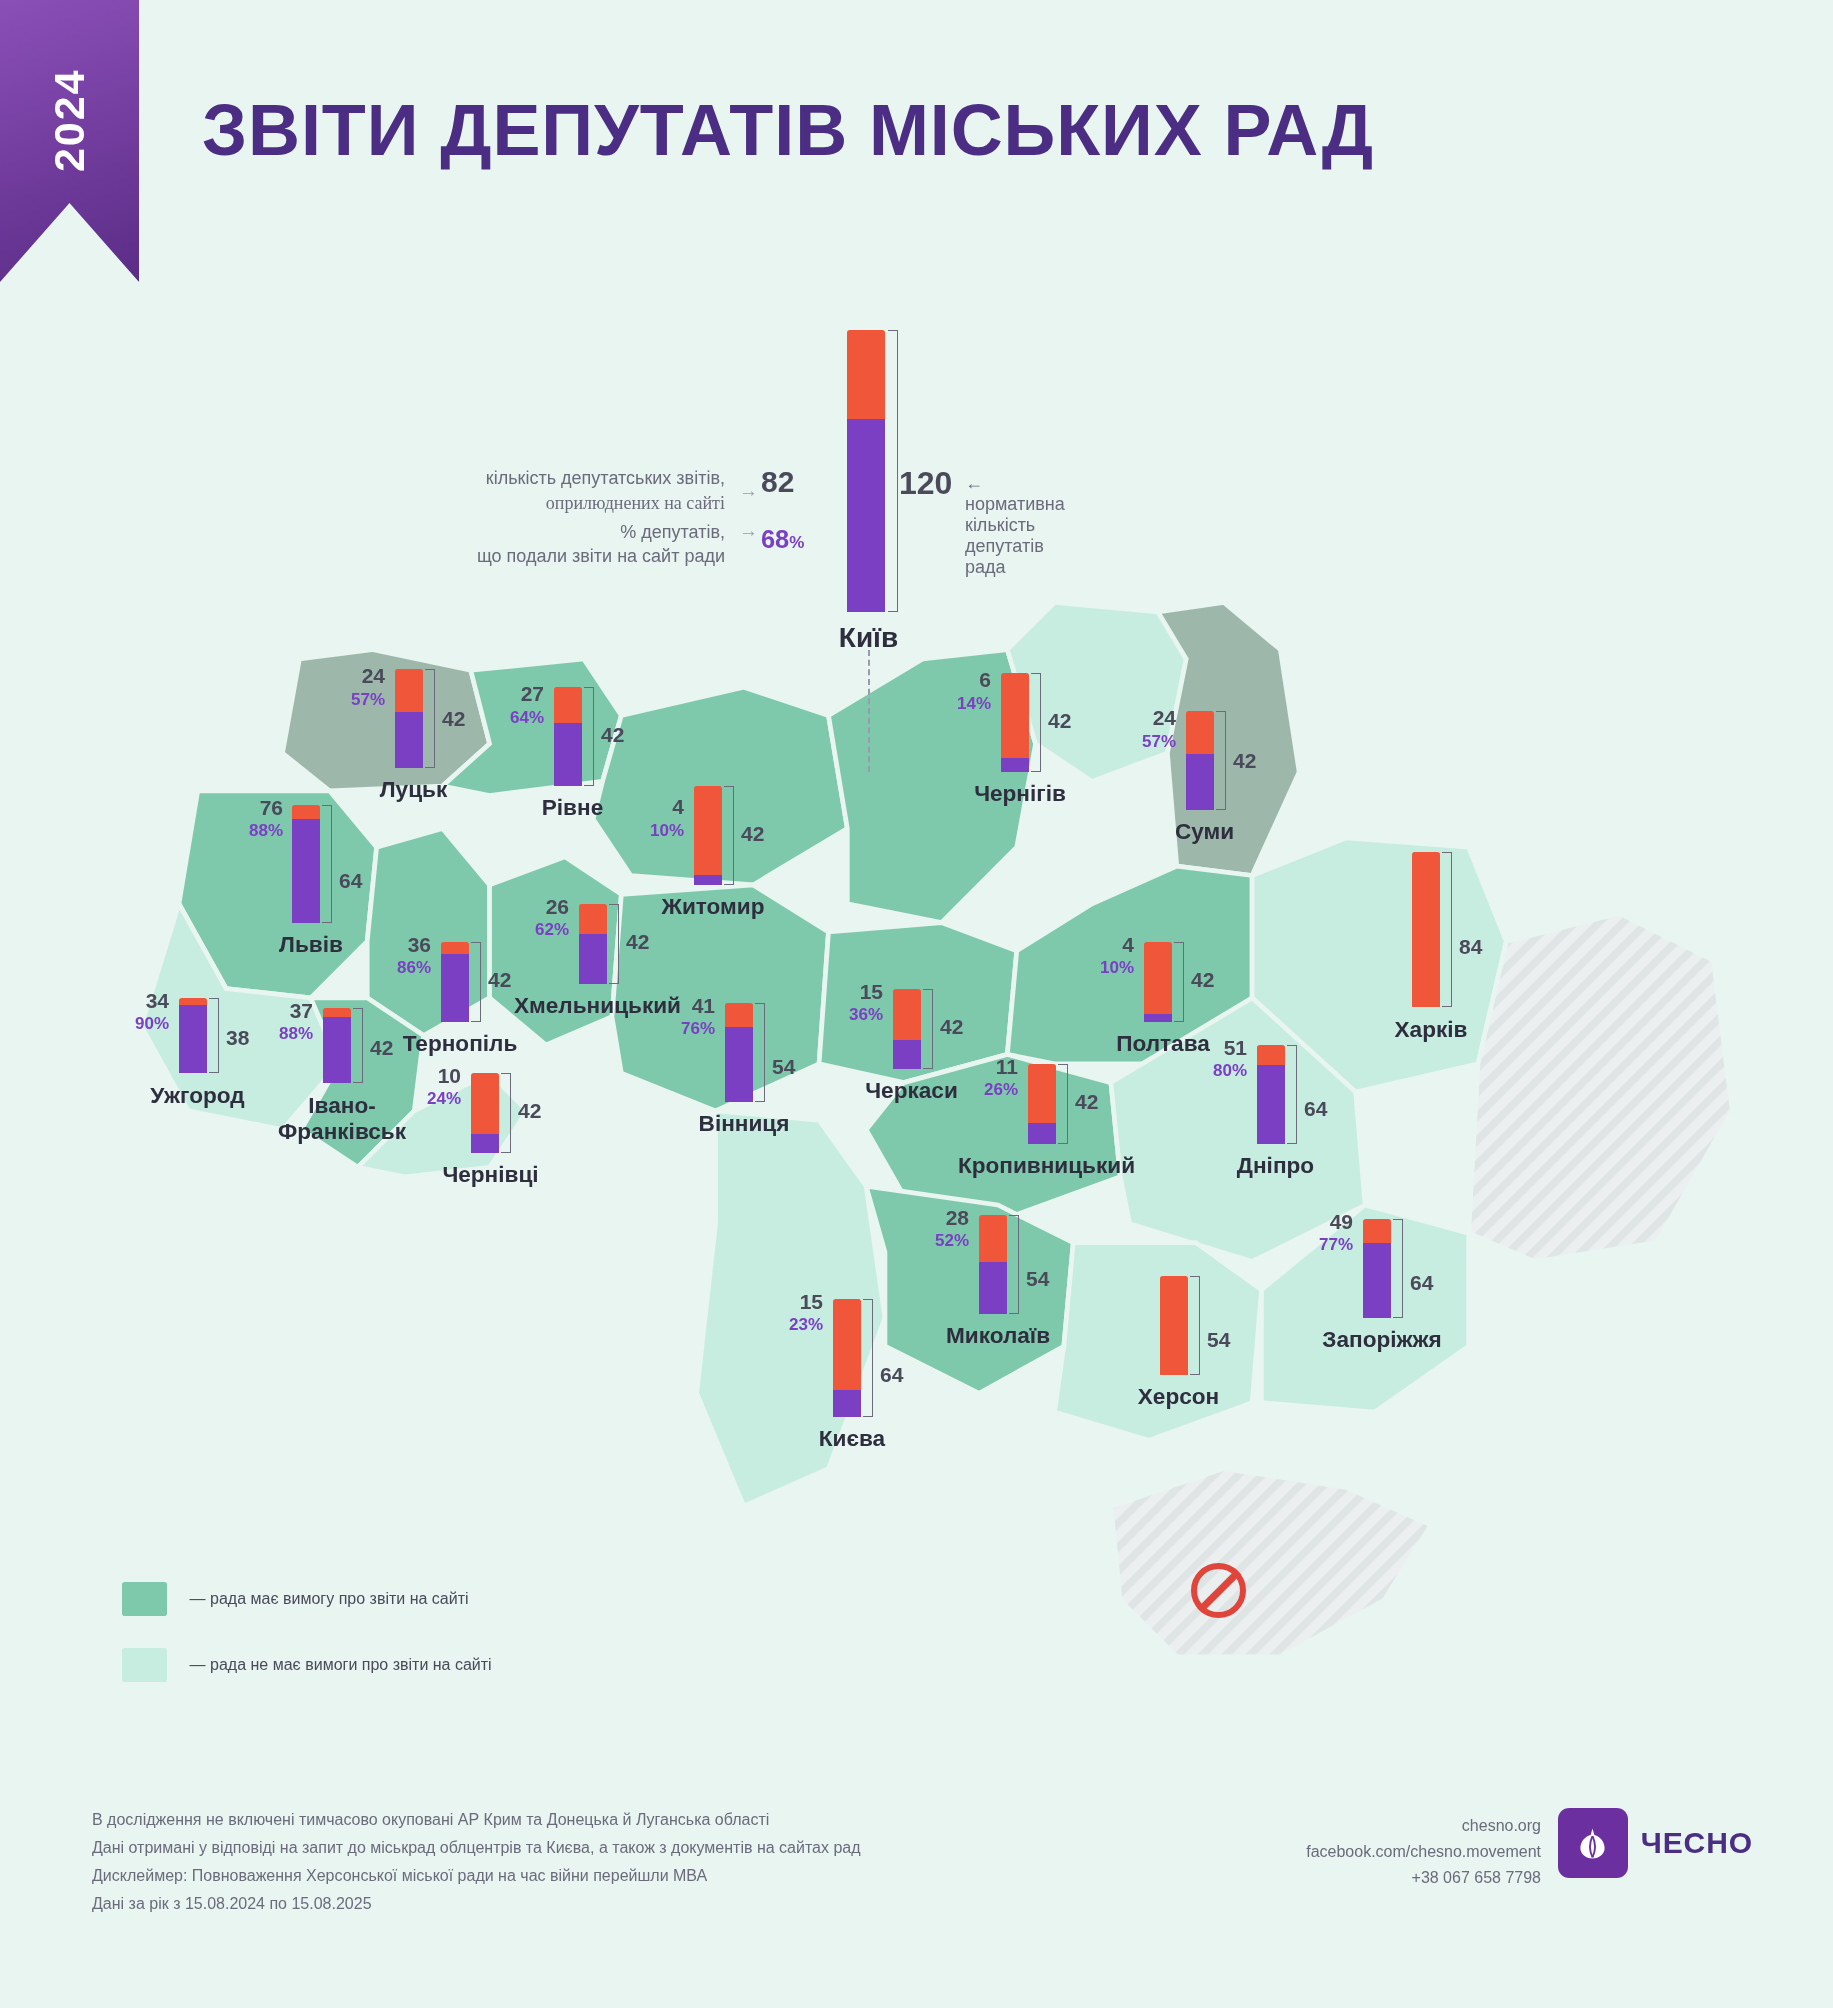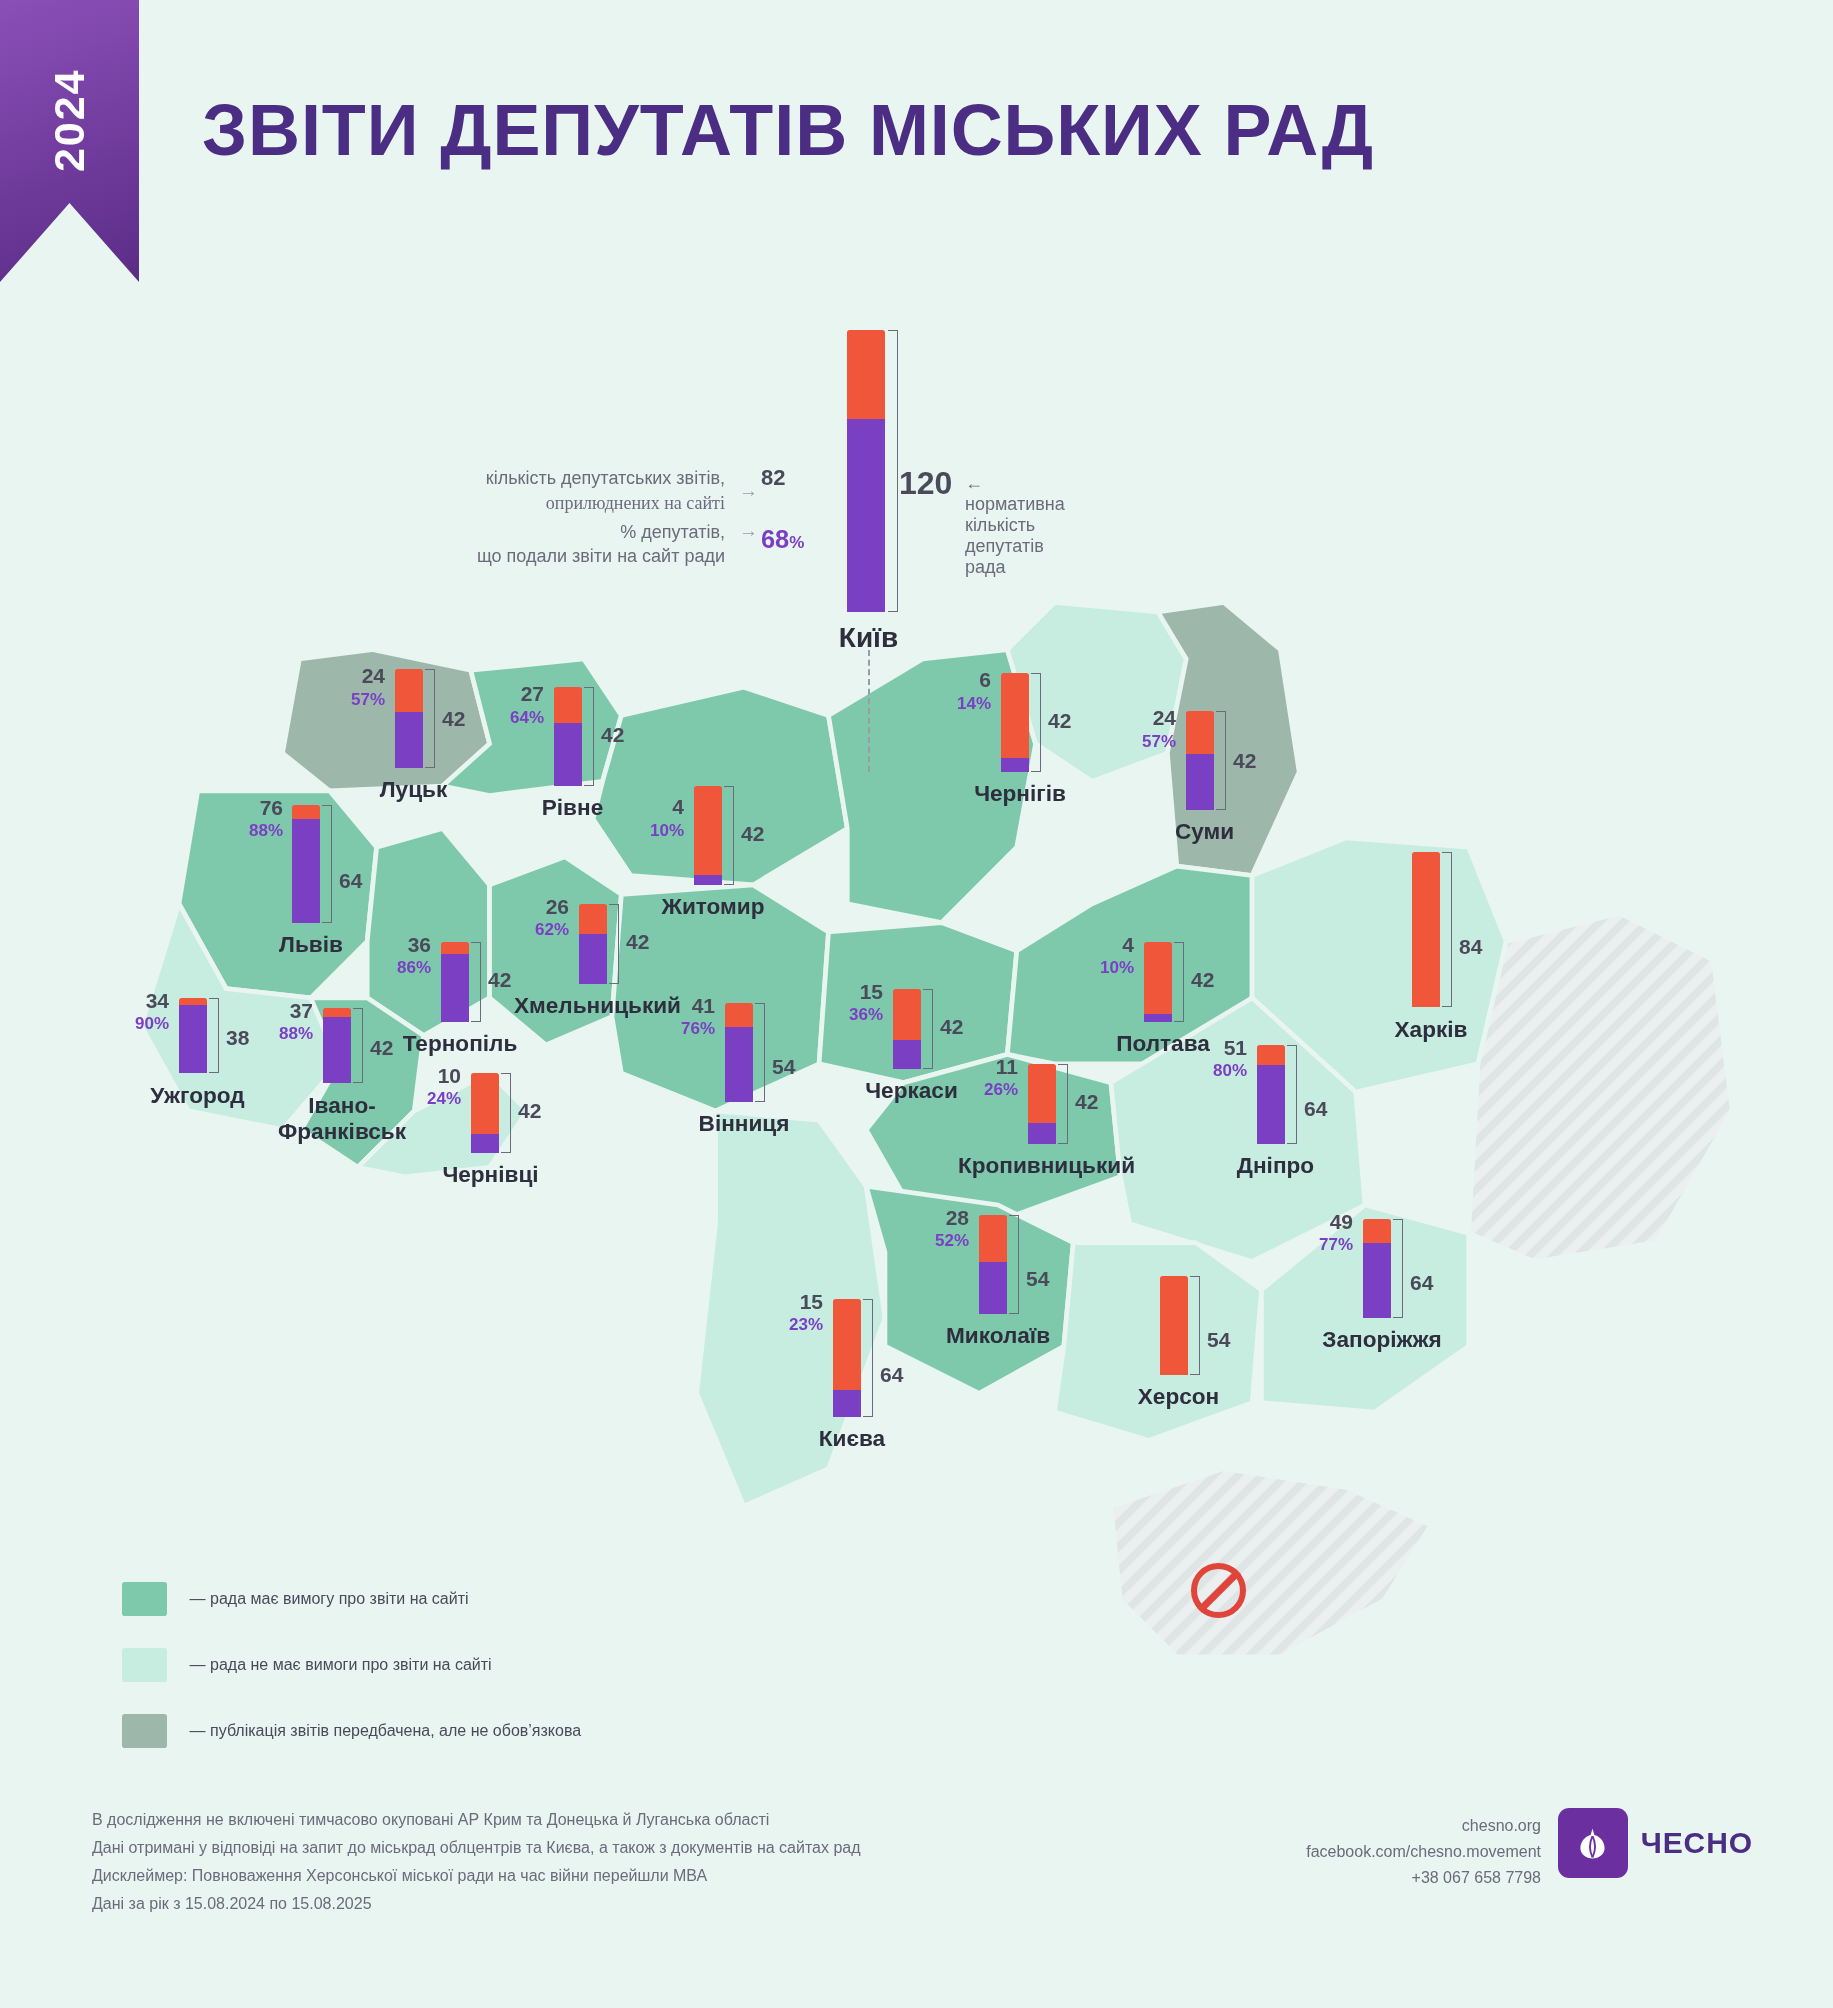--- a/index.html
+++ b/index.html
@@ -116,21 +116,21 @@
   .key-text {
     position: absolute;
     text-align: right;
     font-size: 18px;
     line-height: 24.5px;
     color: #6b6b7b;
   }
   .key-arrow { position: absolute; font-size: 19px; color: #9a9aa8; }
   .key-val-82 {
     position: absolute;
-    font-size: 22px; font-weight: bold; color: #4a4a5a;
+    font-size: 30px; font-weight: bold; color: #4a4a5a;
   }
   .key-val-68 {
     position: absolute;
     font-size: 25.4px; font-weight: bold; color: #7b3fc4;
   }
   .key-val-68 small { font-size: 17px; }
   .key-val-120 {
     position: absolute;
     font-size: 32px; font-weight: bold; color: #4a4a5a;
   }
@@ -563,24 +563,20 @@
 
 <div id="legend">
   <div class="legend-row">
     <div class="legend-swatch" style="background:#7ec9ab;"></div>
     <div class="legend-label">— рада має вимогу про звіти на сайті</div>
   </div>
   <div class="legend-row">
     <div class="legend-swatch" style="background:#c7ece0;"></div>
     <div class="legend-label">— рада не має вимоги про звіти на сайті</div>
   </div>
-  <div class="legend-row">
-    <div class="legend-swatch" style="background:#9db8ab;"></div>
-    <div class="legend-label">— публікація звітів передбачена, але не обов’язкова</div>
-  </div>
 </div>
 
 <div id="footer-notes">
   <div>В дослідження не включені тимчасово окуповані АР Крим та Донецька й Луганська області</div>
   <div>Дані отримані у відповіді на запит до міськрад облцентрів та Києва, а також з документів на сайтах рад</div>
   <div>Дисклеймер: Повноваження Херсонської міської ради на час війни перейшли МВА</div>
   <div>Дані за рік з 15.08.2024 по 15.08.2025</div>
 </div>
 
 <div id="footer-contacts">

